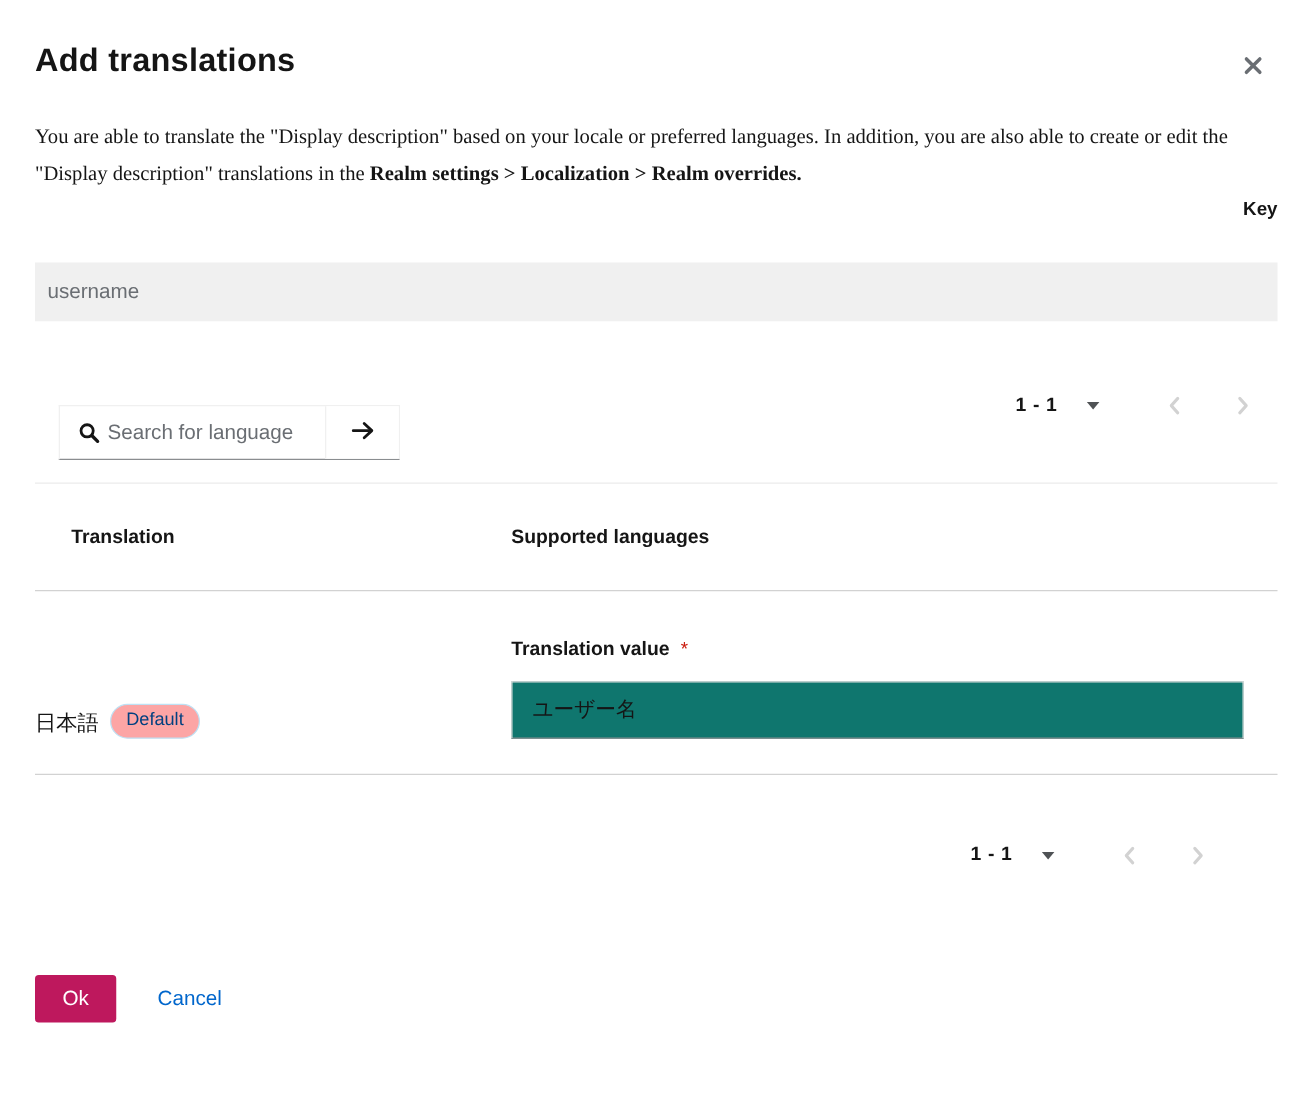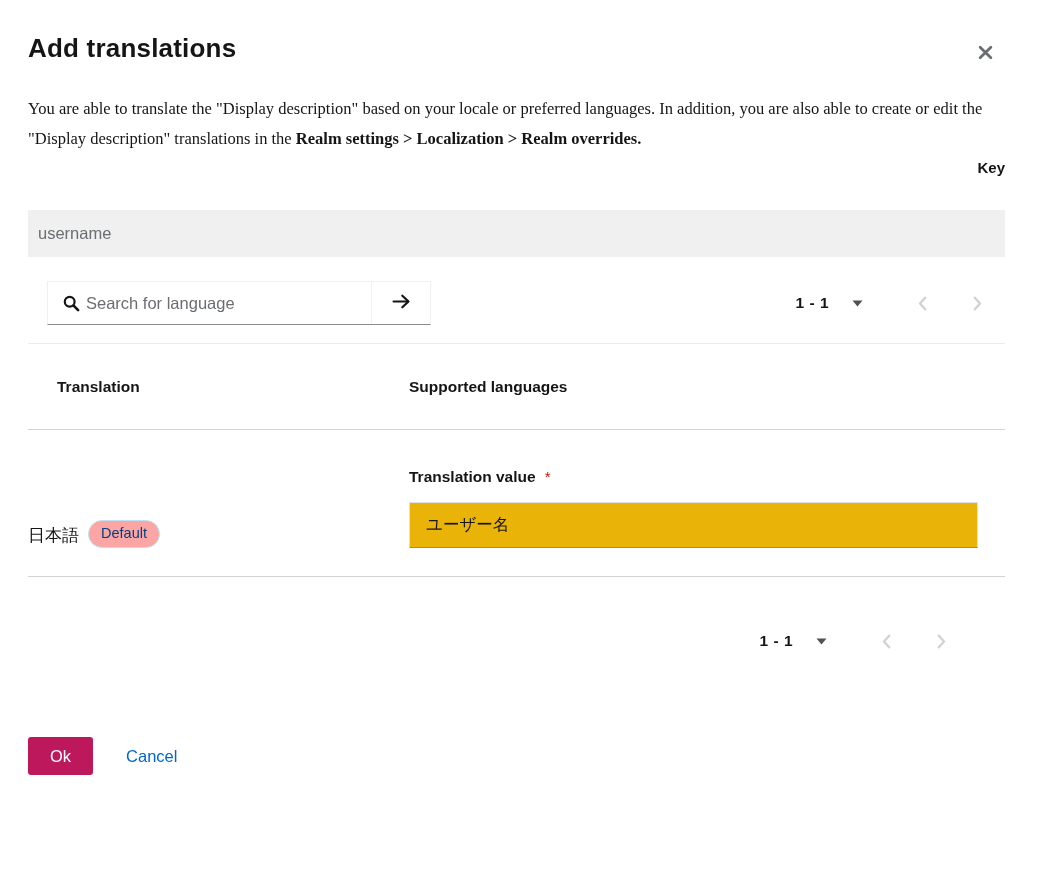--- a/index.html
+++ b/index.html
@@ -2,21 +2,21 @@
 <html><head>
 <meta charset="utf-8">
 <style>
   * { box-sizing: border-box; margin: 0; padding: 0; }
   html, body { width: 1038px; height: 885px; background: #ffffff; overflow: hidden; }
   body {
     font-family: "Liberation Sans", sans-serif;
     color: #151515;
     position: relative;
   }
-  .modal { padding: 33px 33px 0 28px; }
+  .modal { padding: 33px 16px 0 28px; }
 
   
   .modal-header { display: flex; justify-content: space-between; align-items: flex-start; }
   .modal-title { font-size: 26px; font-weight: 700; line-height: 30px; letter-spacing: 0.2px; }
   .close-btn { background: none; border: none; cursor: pointer; padding: 6px; margin-right: 6px; margin-top: 6px; line-height: 0; }
 
   
   .description { margin-top: 28px; font-size: 16.5px; line-height: 29.5px; color: #151515; font-family: Liberation Serif, serif; }
   .description strong { font-weight: 700; }
 
@@ -25,22 +25,22 @@
   .key-input {
     display: block; margin-top: 33px; width: 100%; height: 47px;
     background: #f0f0f0; border: none; color: #6a6e73;
     font-size: 16.5px; font-family: "Liberation Sans", sans-serif; padding: 0 10px;
   }
   .translations-label { margin-top: 33px; font-size: 15px; font-weight: 700; line-height: 18px; }
 
   
   .toolbar { margin-top: 24px; padding-left: 19px; display: flex; justify-content: space-between; align-items: center; }
   .search-group {
-    display: flex; align-items: stretch; width: 384px; height: 44px; background: #fff;
-    border: 1px solid #f0f0f0; border-bottom: 1px solid #8a8d90;
+    display: flex; align-items: stretch; width: 273px; height: 44px; background: #fff;
+    border: 1px solid #f0f0f0; border-bottom: 1px solid #8a8d90; margin-top: 43px;
   }
   .search-icon-wrap { display: flex; align-items: center; padding: 0 6px 0 15px; }
   .search-input {
     flex: 1; min-width: 0; border: none; outline: none; font-size: 16.5px; color: #151515;
     font-family: "Liberation Sans", sans-serif; background: transparent;
   }
   .search-input::placeholder { color: #6a6e73; opacity: 1; }
   .search-submit {
     width: 59px; border: none; border-left: 1px solid #f0f0f0; background: #fff;
     display: flex; align-items: center; justify-content: center; cursor: pointer;
@@ -71,21 +71,21 @@
     margin-left: 9px; display: inline-flex; align-items: center;
     background: #fca5a5; border: 1px solid #bee1f4; border-radius: 14px;
     padding: 3px 12px 4px 12px; font-size: 14.5px; color: #004080; line-height: 19px;
   }
   .value-cell { padding-right: 27px; }
   .value-label-row { display: flex; align-items: baseline; }
   .value-label { font-size: 15.5px; font-weight: 700; line-height: 21px; }
   .required-star { color: #c9190b; font-size: 15px; margin-left: 9px; }
   .value-input {
     display: block; margin-top: 15px; width: 100%; height: 46px;
-    border: 1px solid #e0e0e0; border-bottom: 1px solid #8a8d90; background: #eab308;
+    border: 1px solid #e0e0e0; border-bottom: 1px solid #8a8d90; background: #0f766e;
     font-size: 16.5px; color: #151515; padding: 0 16px;
     font-family: Liberation Mono, monospace; outline: none;
   }
 
   
   .footer { margin-top: 78px; display: flex; align-items: center; }
   .ok-btn {
     background: #be185d; color: #fff; border: none; border-radius: 3px;
     font-size: 16.5px; font-family: "Liberation Sans", sans-serif;
     padding: 9px 22px; cursor: pointer; line-height: 20px;

